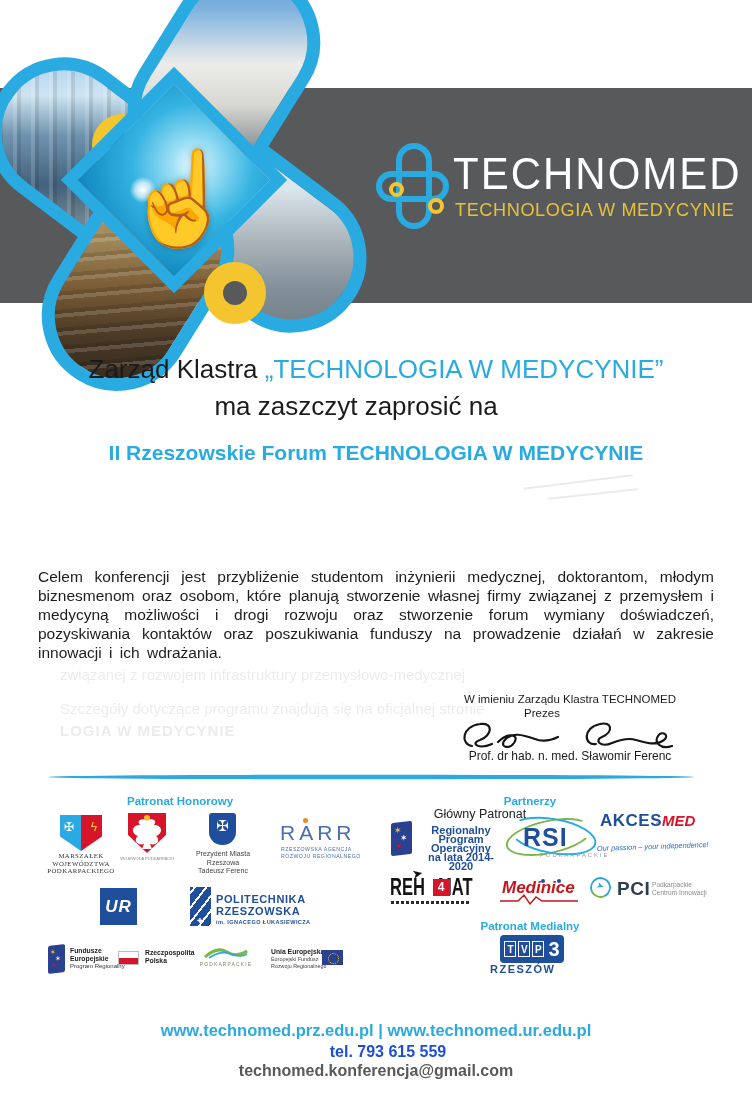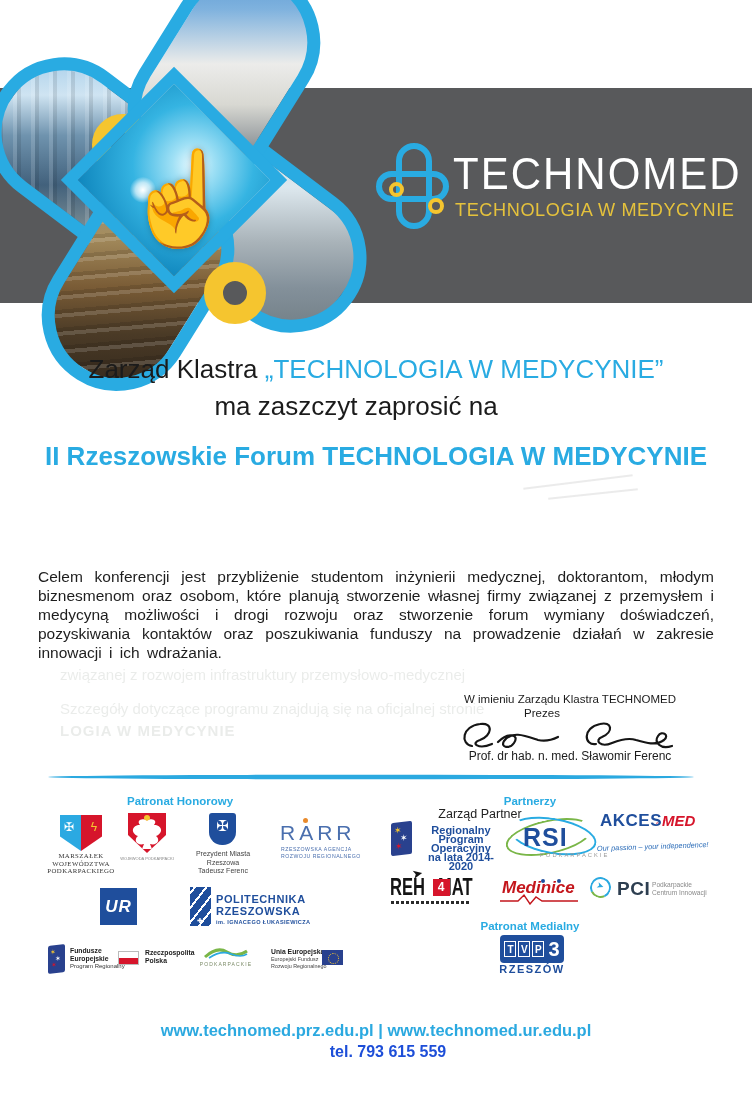--- a/index.html
+++ b/index.html
@@ -44,21 +44,21 @@
   .dot2{left:428px;top:198px;width:16px;height:16px;}
   .wordmark{position:absolute;left:453px;top:150px;width:268px;color:#ffffff;font-size:42px;
     letter-spacing:2px;font-weight:normal;transform:scaleY(1.05);white-space:nowrap;}
   .tagline{position:absolute;left:455px;top:199px;width:268px;color:#E5C23C;font-size:18.5px;
     letter-spacing:0.6px;white-space:nowrap;transform:scaleX(0.98);transform-origin:left;}
 
   
   .h-line1{position:absolute;left:0;top:354px;width:752px;text-align:center;font-size:26px;color:#1b1b1b;}
   .h-line1 .hl{color:#29ABE2;font-weight:normal;}
   .h-line2{position:absolute;left:0;top:391px;width:712px;text-align:center;font-size:26px;color:#1b1b1b;}
-  .f-line1{position:absolute;left:0;top:441px;width:752px;text-align:center;font-size:26px;
+  .f-line1{position:absolute;left:0;top:441px;width:752px;text-align:center;font-size:21px;
     font-weight:bold;color:#29ABE2;}
   .f-line2{position:absolute;left:0;top:467px;width:752px;text-align:center;font-size:19.5px;
     font-weight:bold;color:#29ABE2;}
   .scribble{position:absolute;background:rgba(60,60,60,0.10);height:2px;}
   .scr1{left:523px;top:481px;width:110px;transform:rotate(-7deg);}
   .scr2{left:548px;top:493px;width:90px;transform:rotate(-6deg);}
 
   
   .para{position:absolute;left:38px;width:676px;font-size:15.5px;line-height:19px;color:#1d1d1d;
     text-align:justify;word-spacing:3px;}
@@ -181,21 +181,21 @@
     border-radius:50%;border-bottom-color:#7AB648;box-sizing:border-box;transform:rotate(20deg);}
   .pci-icon i{position:absolute;left:4px;top:2px;font-style:normal;color:#2BA9E0;font-size:9px;}
   .pci-txt{position:absolute;left:617px;top:878px;font-size:19px;font-weight:bold;color:#2d3e50;letter-spacing:0.5px;}
   .pci-cap{position:absolute;left:652px;top:881px;font-size:6.6px;line-height:7.8px;color:#8a8a8a;}
   
   .tvp-box{position:absolute;left:500px;top:935px;width:64px;height:28px;background:#1F4E9C;
     border-radius:4px;display:flex;align-items:center;justify-content:center;gap:2px;}
   .tvp-box .lb{width:12px;height:16px;border:1.5px solid #fff;color:#fff;font-size:10px;font-weight:bold;
     text-align:center;line-height:16px;box-sizing:border-box;}
   .tvp-box .n3{color:#fff;font-size:20px;font-weight:bold;margin-left:2px;}
-  .tvp-city{position:absolute;left:490px;top:963px;width:84px;text-align:center;font-size:11px;
+  .tvp-city{position:absolute;left:490px;top:963px;width:84px;font-size:11px;
     font-weight:bold;color:#1F4E9C;letter-spacing:1.5px;}
 
   
   .foot-web{position:absolute;left:0;top:1021px;width:752px;text-align:center;font-size:16.5px;
     font-weight:bold;color:#2BA9E0;}
   .foot-tel{position:absolute;left:0;top:1043px;width:752px;text-align:center;font-size:16px;
     font-weight:bold;color:#1d4ed8;padding-left:12px;}
   .foot-mail{position:absolute;left:0;top:1062px;width:752px;text-align:center;font-size:16px;
     font-weight:bold;color:#58595B;}
 </style>
@@ -255,21 +255,21 @@
     </g>
   </svg>
   <div class="sig-name">Prof. dr hab. n. med. Sławomir Ferenc</div>
 
   <svg class="divider" width="646" height="6" viewBox="0 0 646 6">
     <ellipse cx="323" cy="3" rx="323" ry="2.3" fill="#2BA9E0"></ellipse>
   </svg>
 
   <div class="sec-title t-honor">Patronat Honorowy</div>
   <div class="sec-title t-partners">Partnerzy</div>
-  <div class="t-main" style="position:absolute;">Zarząd Partner</div>
+  <div class="t-main" style="position:absolute;">Główny Patronat</div>
   <div class="sec-title t-media">Patronat Medialny</div>
 
   <div class="shield-split">
     <span class="sy1">✠</span>
     <span class="sy2">ϟ</span>
   </div>
   <div class="cap cap-marszalek">
     <div>MARSZAŁEK</div>
     <div>WOJEWÓDZTWA</div>
     <div>PODKARPACKIEGO</div>
@@ -386,14 +386,15 @@
   <div class="tvp-box">
     <span class="lb">T</span>
     <span class="lb">V</span>
     <span class="lb">P</span>
     <span class="n3">3</span>
   </div>
   <div class="tvp-city">RZESZÓW</div>
 
   <div class="foot-web">www.technomed.prz.edu.pl | www.technomed.ur.edu.pl</div>
   <div class="foot-tel">tel. 793 615 559</div>
+  <div class="foot-mail">technomed.konferencja@gmail.com</div>
 
 </div>
 
 </body></html>

